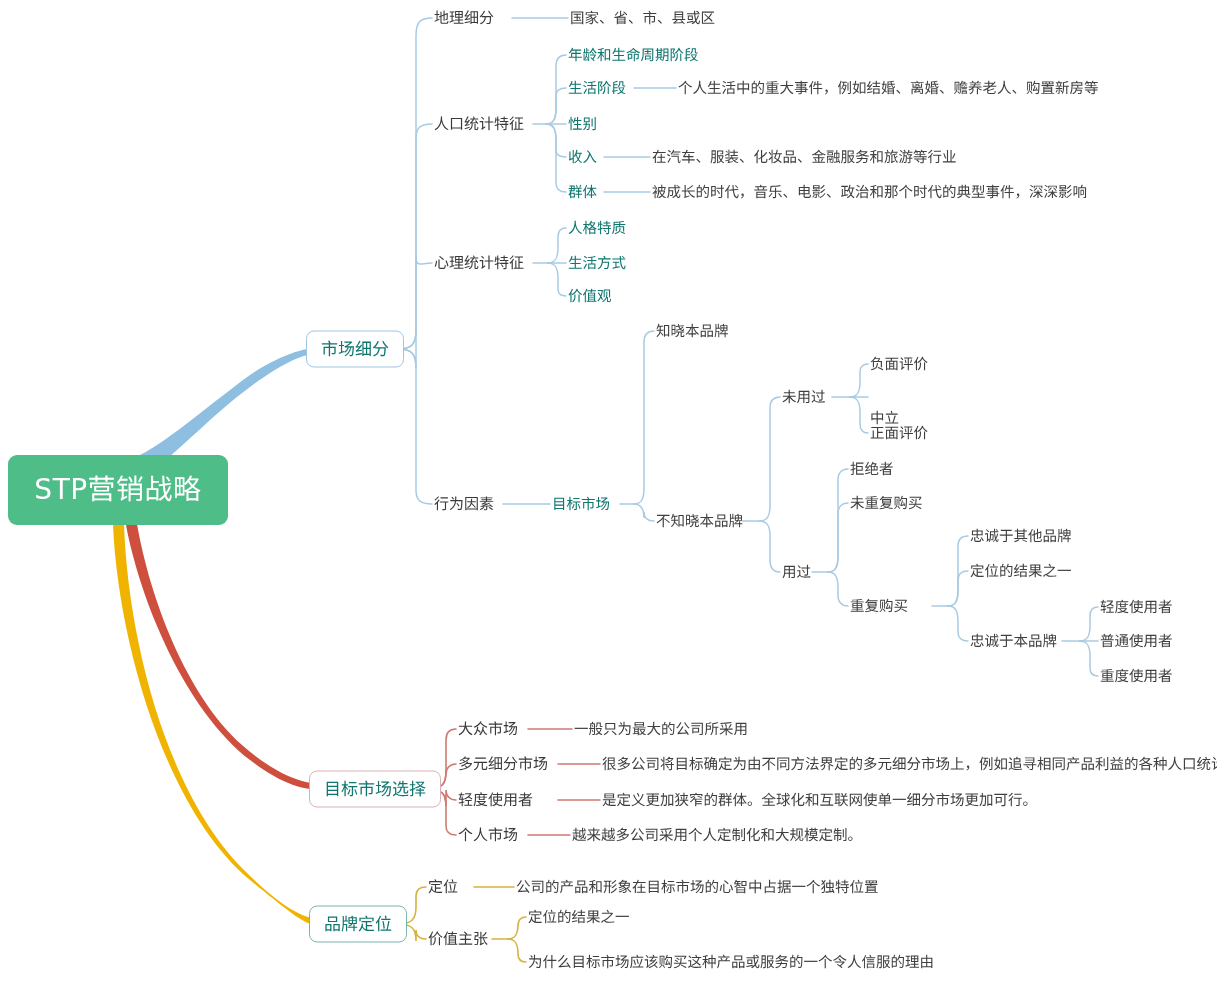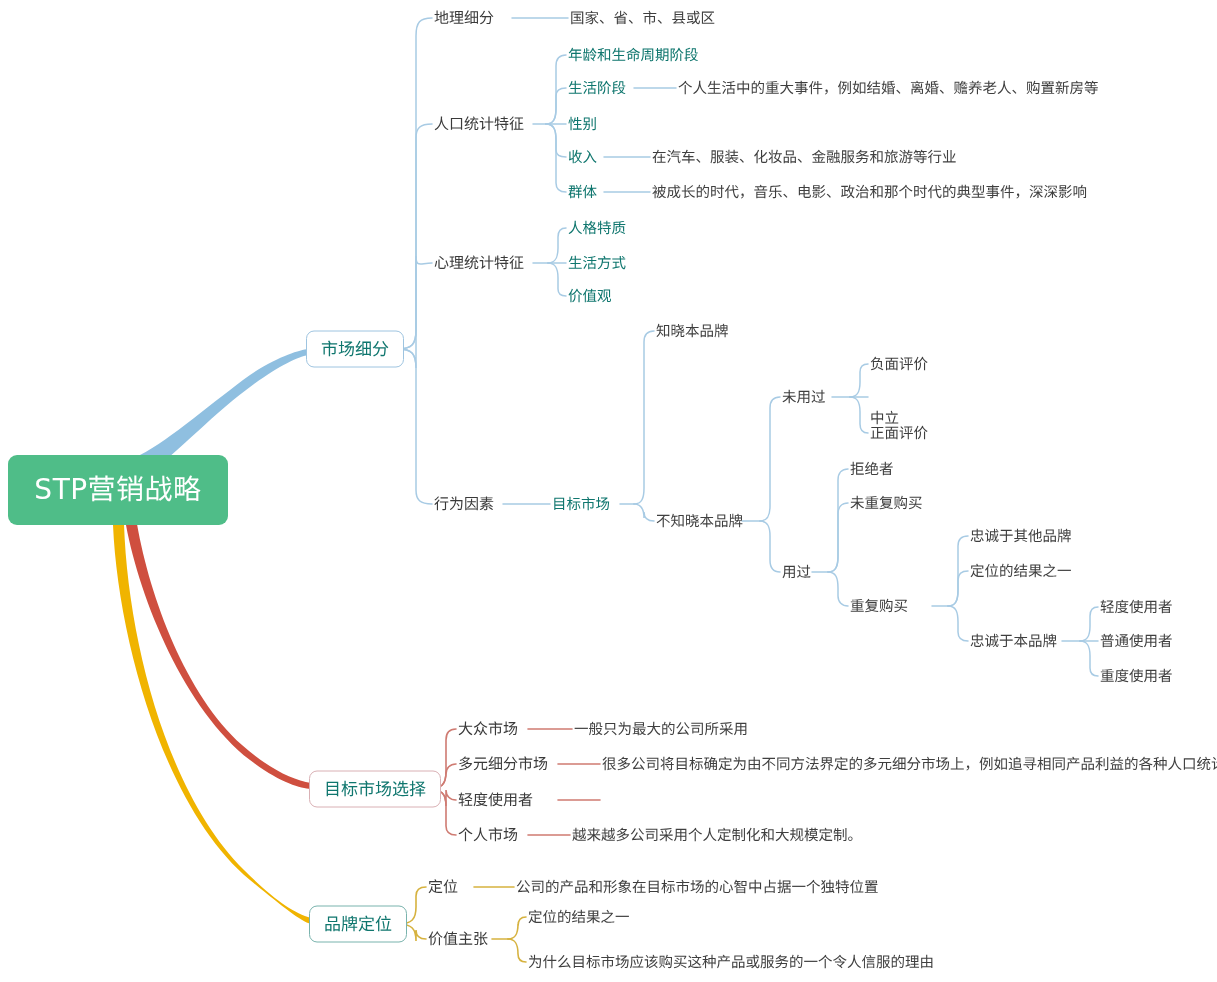--- a/index.html
+++ b/index.html
@@ -224,20 +224,21 @@
   <div class="node lvl4" style="left:1100px; top:641px;">普通使用者</div>
   <div class="node lvl4" style="left:1100px; top:676px;">重度使用者</div>
 
   <div class="node lvl2" style="left:458px; top:729px;">大众市场</div>
   <div class="node leafdesc" style="left:574px; top:729px;">一般只为最大的公司所采用</div>
 
   <div class="node lvl2" style="left:458px; top:764px;">多元细分市场</div>
   <div class="node leafdesc" style="left:602px; top:764px;">很多公司将目标确定为由不同方法界定的多元细分市场上，例如追寻相同产品利益的各种人口统计群体。</div>
 
   <div class="node lvl2" style="left:458px; top:800px;">轻度使用者</div>
+  <div class="node leafdesc" style="left:602px; top:800px;">是定义更加狭窄的群体。全球化和互联网使单一细分市场更加可行。</div>
 
   <div class="node lvl2" style="left:458px; top:835px;">个人市场</div>
   <div class="node leafdesc" style="left:572px; top:835px;">越来越多公司采用个人定制化和大规模定制。</div>
 
   <div class="node lvl2" style="left:428px; top:887px;">定位</div>
   <div class="node leafdesc" style="left:516px; top:887px;">公司的产品和形象在目标市场的心智中占据一个独特位置</div>
 
   <div class="node lvl2" style="left:428px; top:939px;">价值主张</div>
   <div class="node leafdesc" style="left:528px; top:917px;">定位的结果之一</div>
   <div class="node leafdesc" style="left:528px; top:962px;">为什么目标市场应该购买这种产品或服务的一个令人信服的理由</div>

